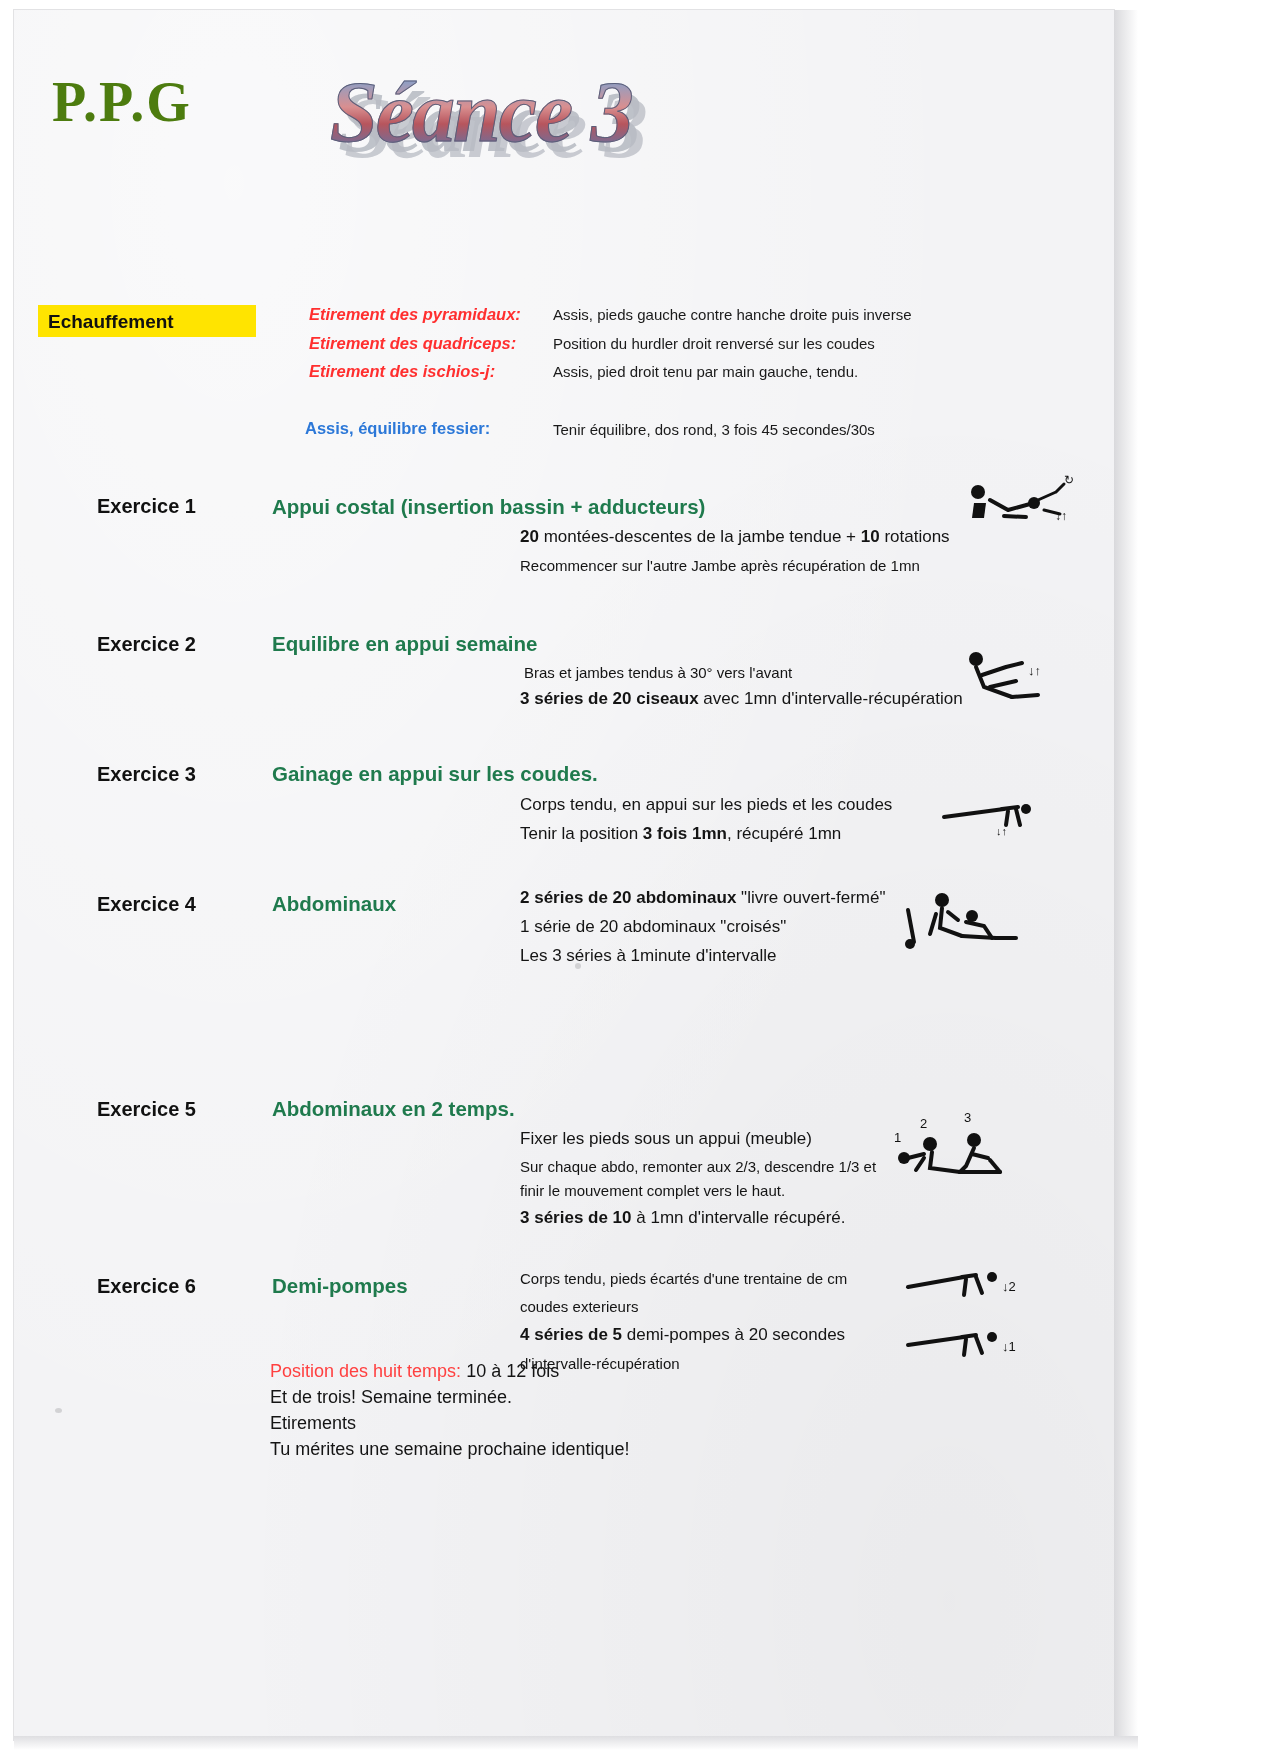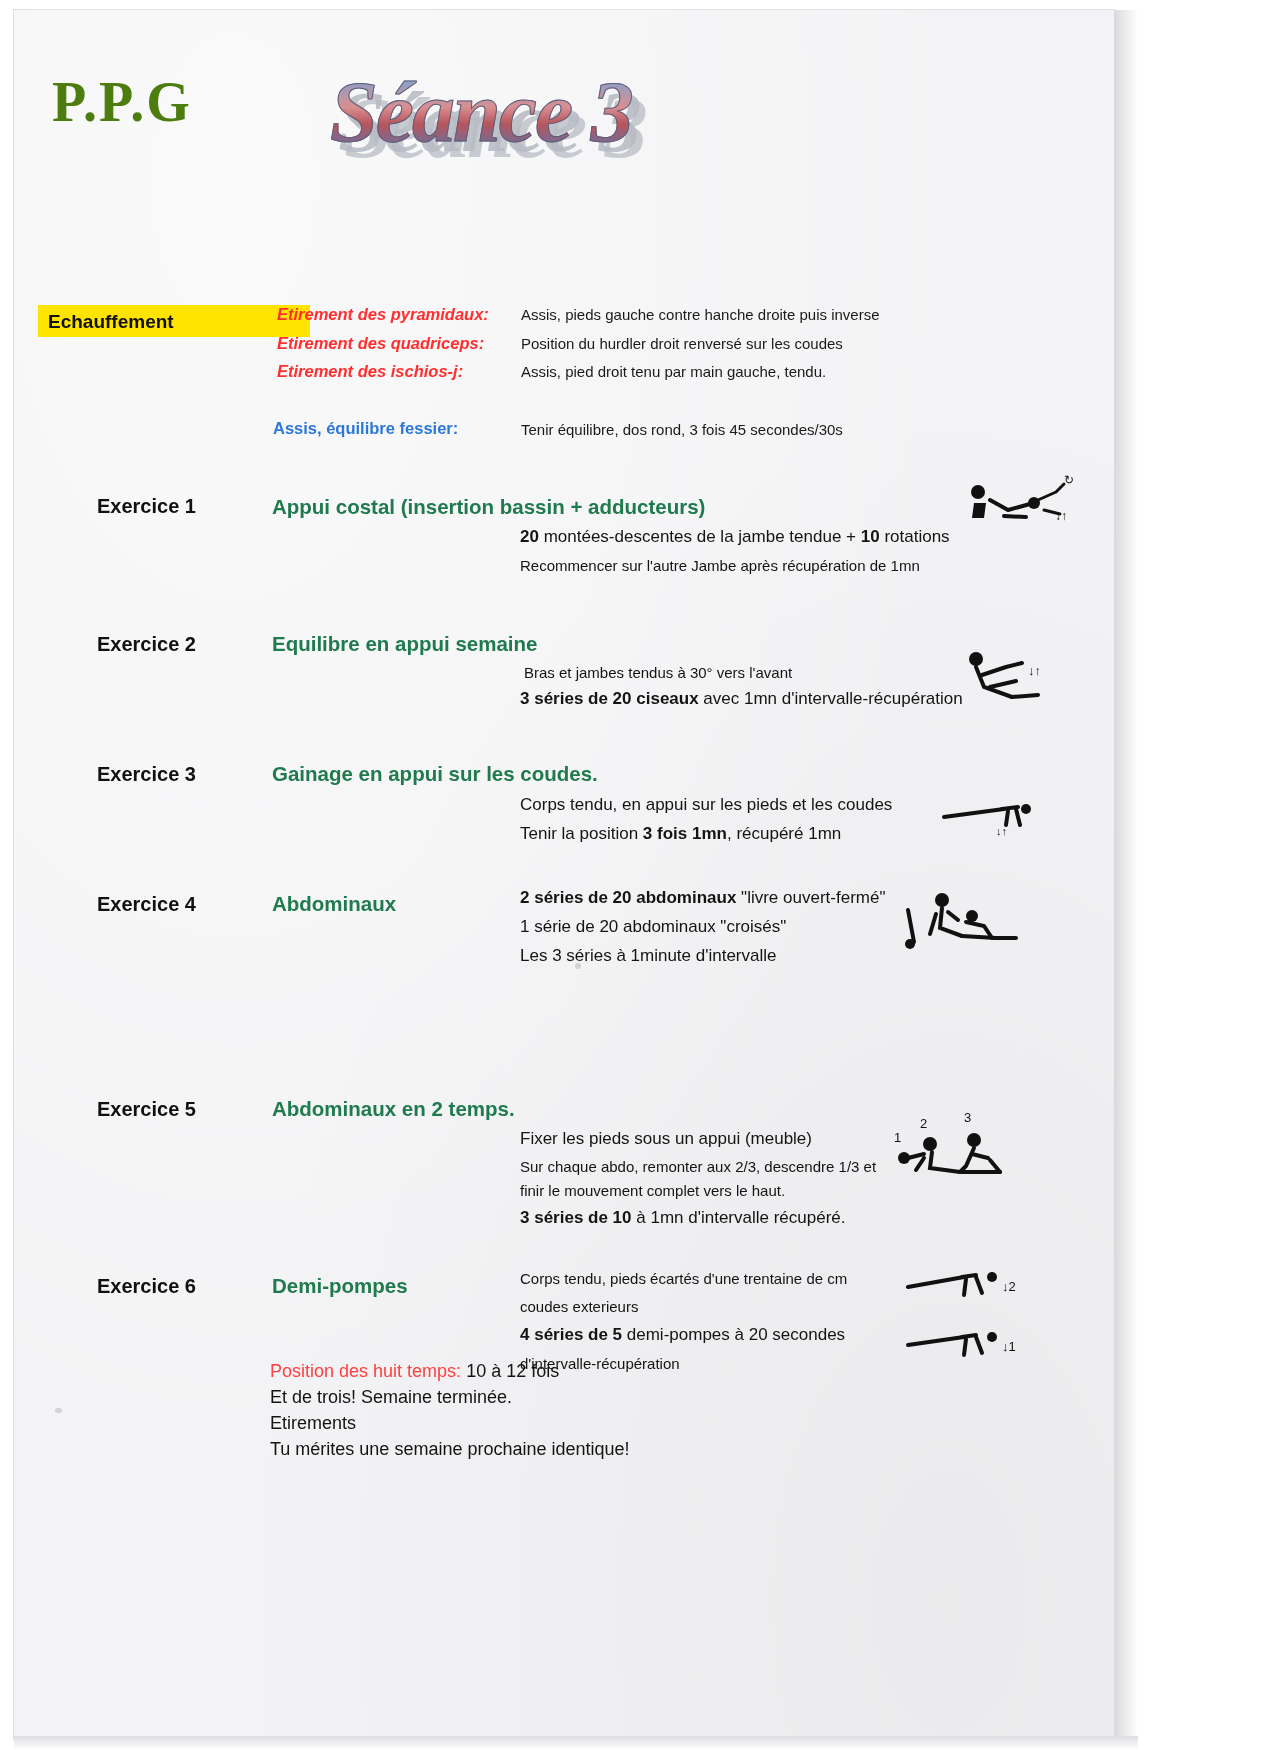--- a/index.html
+++ b/index.html
@@ -92,35 +92,36 @@
     background-clip: text;
     color: transparent;
     -webkit-text-stroke: 1px #5a5f7a;
   }
 
   
   .echauf-badge {
     position: absolute;
     left: 38px;
     top: 305px;
-    width: 272px;
+    width: 218px;
     height: 32px;
     background: #ffe400;
   }
   .echauf-badge span {
     position: absolute;
     left: 10px;
     top: 6px;
     font-size: 19px;
     font-weight: bold;
     color: #111;
   }
   .warm-row {
     position: absolute;
     font-size: 16px;
+    margin-left: 32px;
   }
   .warm-label {
     color: #ff2f2f;
     font-weight: bold;
     font-style: italic;
     font-size: 16.5px;
   }
   .warm-label.blue {
     color: #2c78d8;
     font-style: normal;

